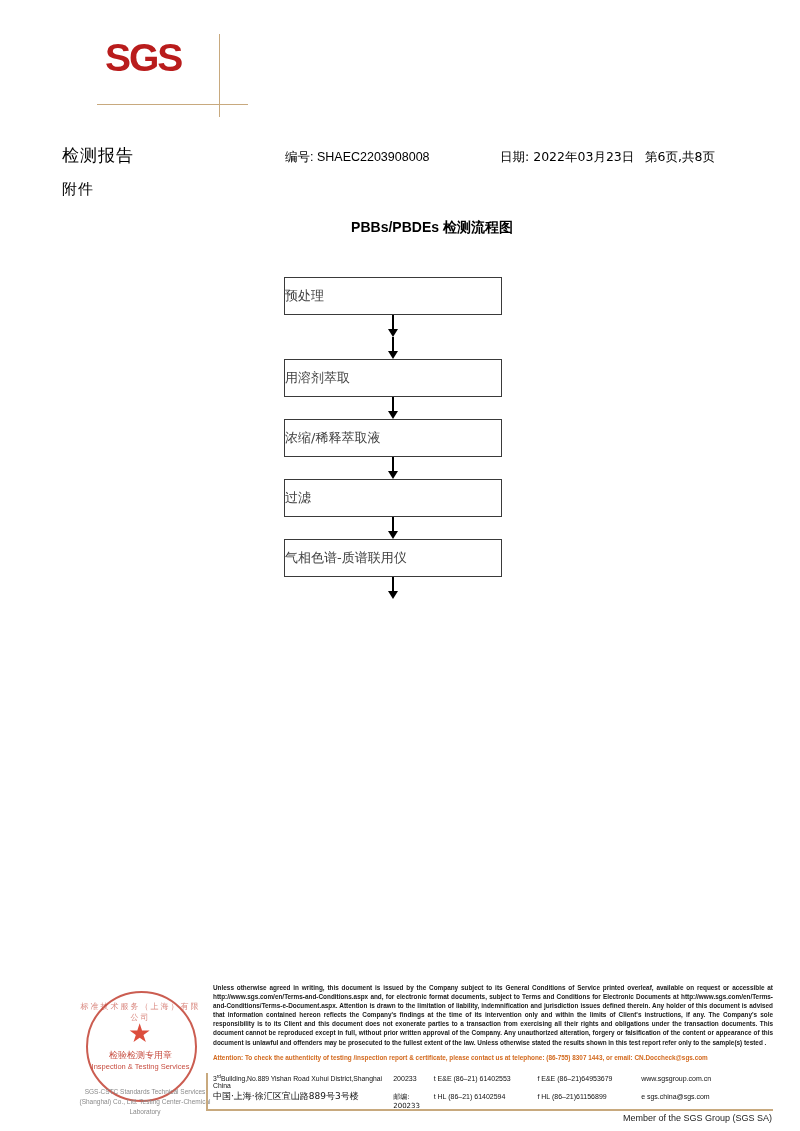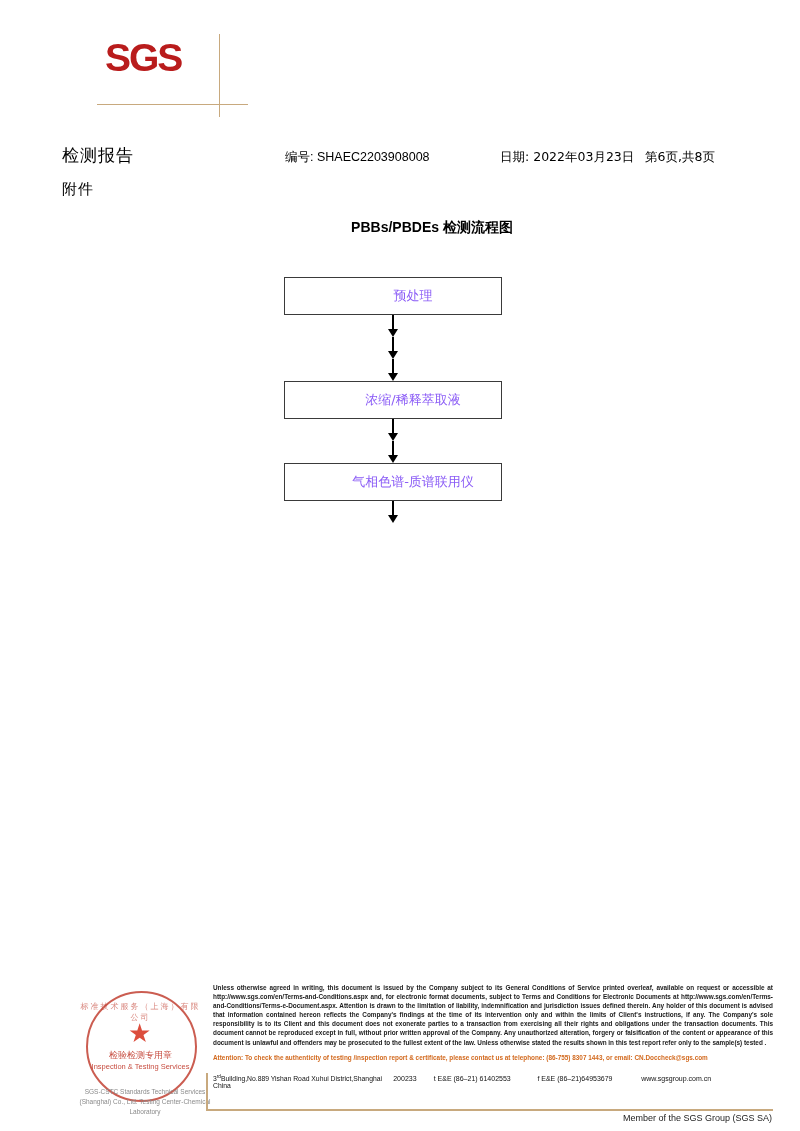--- a/index.html
+++ b/index.html
@@ -110,26 +110,25 @@
     top: 277px;
     width: 220px;
   }
   .flow-node {
     width: 218px;
     height: 38px;
     border: 1px solid #3a3a3a;
     box-sizing: border-box;
     display: flex;
     align-items: center;
-    justify-content: center;
+    justify-content: flex-start;
     background: #ffffff;
     font-family: "DejaVu Sans", sans-serif;
     font-size: 13px;
-    color: #8b5cf6;
-    padding-left: 40px;
+    color: #404040;
   }
   .flow-arrow {
     width: 218px;
     height: 22px;
     position: relative;
   }
   .flow-arrow .shaft {
     position: absolute;
     left: 50%;
     top: 0;
@@ -328,33 +327,39 @@
   <div class="flow-arrow">
     <span class="shaft"></span>
     <span class="head"></span>
   </div>
 
   <div class="flow-arrow">
     <span class="shaft"></span>
     <span class="head"></span>
   </div>
 
+  <div class="flow-node">
+    <span>用溶剂萃取</span>
+  </div>
   <div class="flow-arrow">
     <span class="shaft"></span>
     <span class="head"></span>
   </div>
 
   <div class="flow-node">
     <span>浓缩/稀释萃取液</span>
   </div>
   <div class="flow-arrow">
     <span class="shaft"></span>
     <span class="head"></span>
   </div>
 
+  <div class="flow-node">
+    <span>过滤</span>
+  </div>
   <div class="flow-arrow">
     <span class="shaft"></span>
     <span class="head"></span>
   </div>
 
   <div class="flow-node">
     <span>气相色谱-质谱联用仪</span>
   </div>
   <div class="flow-arrow">
     <span class="shaft"></span>
@@ -382,17 +387,24 @@
   <div id="addr-rule"></div>
 
   <div id="addr-table">
     <div class="addr-row">
       <span class="addr-en"><span>3</span><sup>rd</sup><span>Building,No.889 Yishan Road Xuhui District,Shanghai China</span></span>
       <span class="addr-zip">200233</span>
       <span class="addr-tel">t E&amp;E (86–21) 61402553</span>
       <span class="addr-fax">f E&amp;E (86–21)64953679</span>
       <span class="addr-web">www.sgsgroup.com.cn</span>
     </div>
+    <div class="addr-row">
+      <span class="addr-cn">中国·上海·徐汇区宜山路889号3号楼</span>
+      <span class="addr-zip-cn">邮编: 200233</span>
+      <span class="addr-tel">t HL (86–21) 61402594</span>
+      <span class="addr-fax">f HL (86–21)61156899</span>
+      <span class="addr-web">e  sgs.china@sgs.com</span>
+    </div>
   </div>
 
   <div id="member">Member of the SGS Group (SGS SA)</div>
 
 </div>
 
 </body></html>

